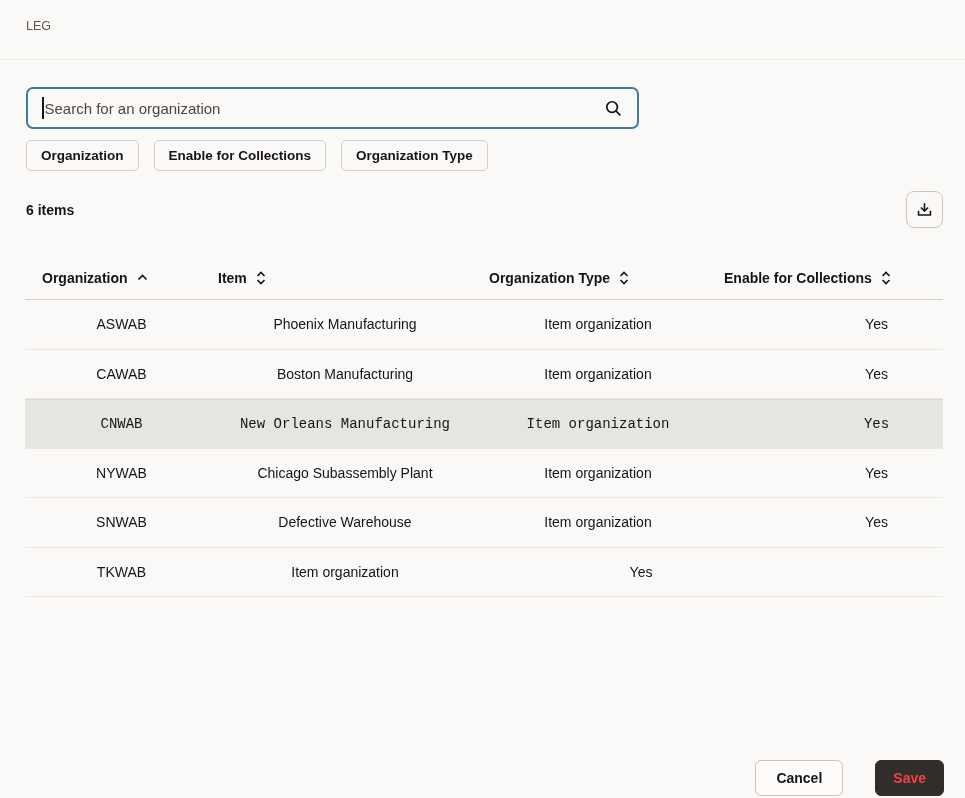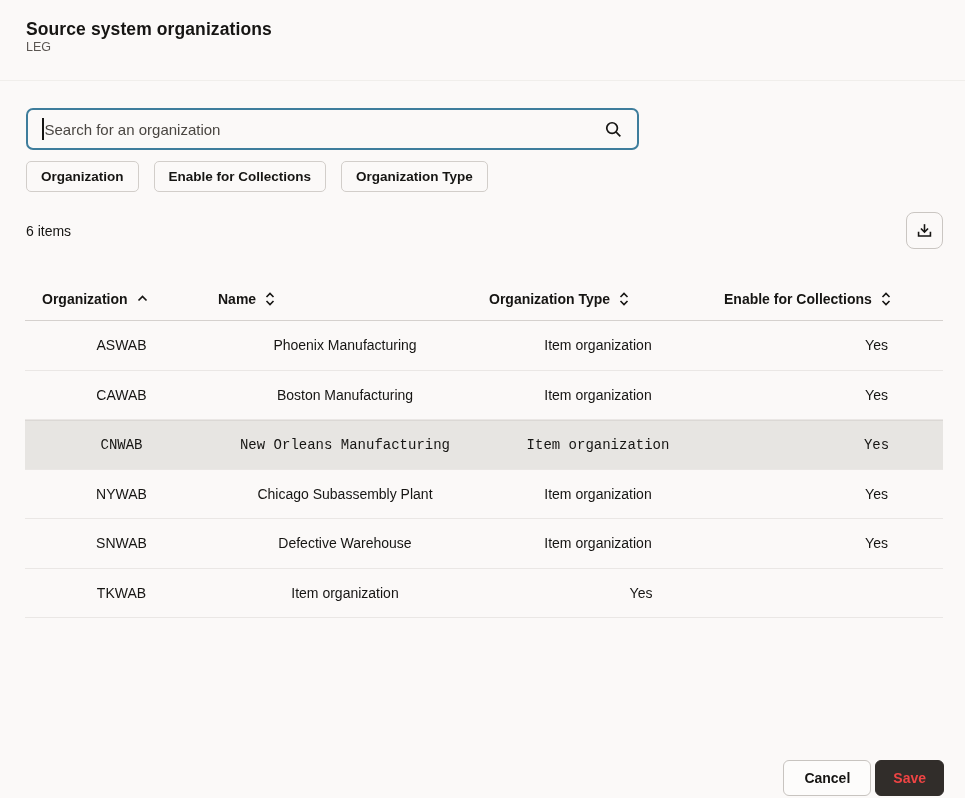--- a/index.html
+++ b/index.html
@@ -47,21 +47,21 @@
     height: 31px; padding: 0 14px;
     border: 1px solid #D2CECA; border-radius: 5px;
     background: #FBF9F8;
     font-size: 13.5px; font-weight: 600; color: #161513;
     display: flex; align-items: center; cursor: pointer;
     font-family: inherit;
   }
 
   
   .toolbar { margin-top: 20px; display: flex; align-items: center; justify-content: space-between; height: 37px; }
-  .items-count { font-size: 14px; font-weight: 400; }
+  .items-count { font-size: 14px; font-weight: 700; }
   .download-btn {
     width: 37px; height: 37px;
     border: 1px solid #CAC6C2; border-radius: 8px;
     background: #FBF9F8; cursor: pointer;
     display: flex; align-items: center; justify-content: center;
     color: #161513;
   }
 
   
   .table { margin-top: 28px; margin-left: -1px; }
@@ -75,33 +75,32 @@
     display: flex; align-items: center; gap: 9px;
     padding-left: 17px; font-size: 14px; font-weight: 700; cursor: pointer;
   }
   .sort-icon { display: inline-flex; color: #161513; }
   .t-row { height: 49.5px; border-bottom: 1px solid #EAE7E5; cursor: pointer; }
   .t-row.selected { background: #E7E5E2; border-top: 1px solid #DBD8D5; font-family: Liberation Mono, monospace; }
   .cell { padding-left: 17px; font-size: 14px; color: #161513; text-align: center; }
   .cell.enabled { padding-left: 103px; }
 
   
-  .footer { position: absolute; right: 21px; bottom: 2px; display: flex; gap: 4px; }
+  .footer { position: absolute; right: 21px; bottom: 2px; display: flex; gap: 32px; }
   .btn {
     height: 36px; border-radius: 6px; font-size: 14px; font-weight: 700;
     font-family: inherit; cursor: pointer; display: flex; align-items: center;
   }
   .btn-secondary { background: #FDFCFB; border: 1px solid #C8C4C0; color: #161513; padding: 0 20px; }
   .btn-primary { background: #312D2A; border: 1px solid #312D2A; color: #ef4444; padding: 0 17px; }
 </style>
 </head>
 <body>
 
 <div class="header">
-  <div class="page-title">Source system organizations</div>
   <div class="page-subtitle">LEG</div>
 </div>
 <div class="header-divider"></div>
 
 <div class="content">
 
   <div class="search-box">
     <span class="search-caret"></span>
     <input class="search-input" type="text" placeholder="Search for an organization" style="">
     <button class="search-icon-btn">
@@ -137,21 +136,21 @@
     <div class="t-head">
       <div class="h-cell">
         <span>Organization</span>
         <span class="sort-icon">
           <svg width="11" height="7" viewBox="0 0 11 7" fill="none" stroke="currentColor" stroke-width="1.7">
             <polyline points="1.5,5.5 5.5,1.5 9.5,5.5"></polyline>
           </svg>
         </span>
       </div>
       <div class="h-cell">
-        <span>Name</span>
+        <span>Item</span>
         <span class="sort-icon">
           <svg width="10" height="14" viewBox="0 0 10 14" fill="none" stroke="currentColor" stroke-width="1.6">
             <polyline points="1.5,5 5,1.5 8.5,5"></polyline>
             <polyline points="1.5,9 5,12.5 8.5,9"></polyline>
           </svg>
         </span>
       </div>
       <div class="h-cell">
         <span>Organization Type</span>
         <span class="sort-icon">

